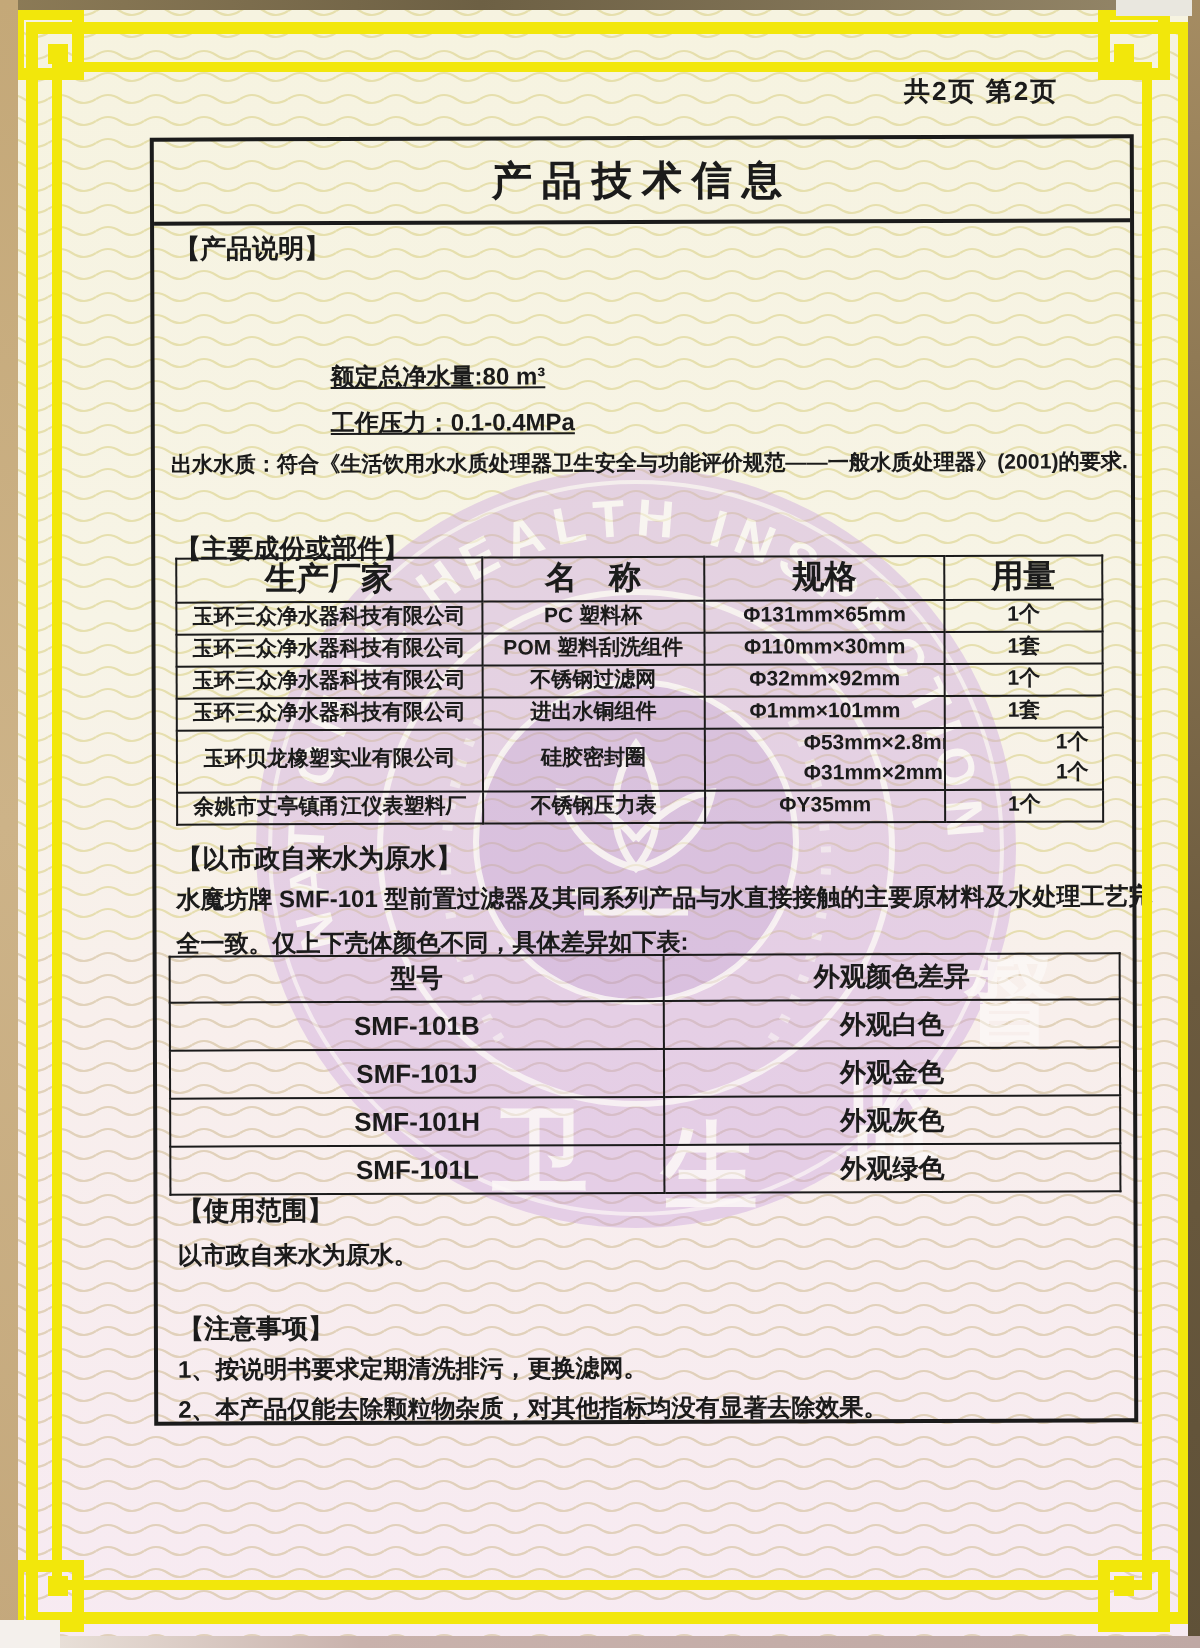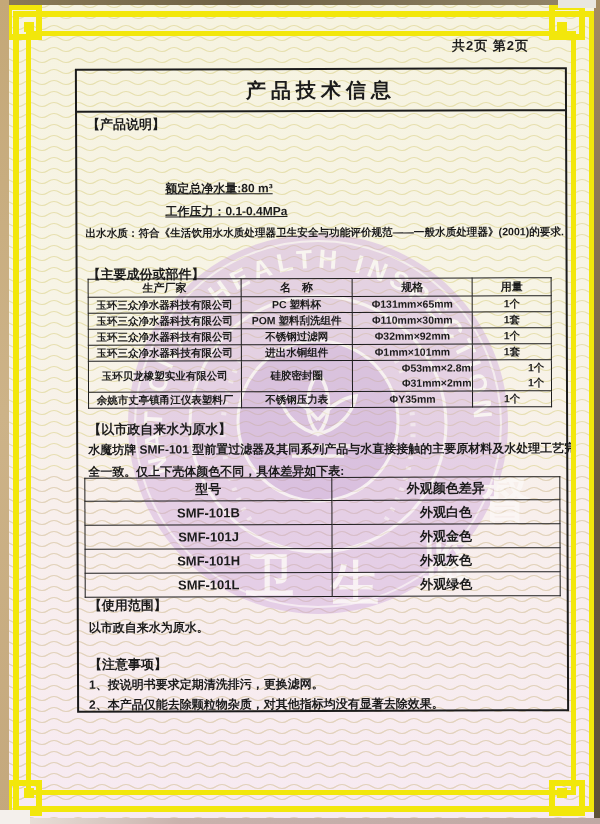--- a/index.html
+++ b/index.html
@@ -45,21 +45,21 @@
     border-bottom:2px solid #1b1b1b;display:flex;align-items:center;justify-content:center;
     font-size:20px;letter-spacing:5px;}
   .ln{position:absolute;left:10px;white-space:nowrap;font-size:12px;line-height:1.1;}
   .hd{font-size:13px;}
   .ind{left:88px;text-decoration:underline;}
   .tiny{font-size:10.6px;left:8px;letter-spacing:0;}
   table{border-collapse:collapse;table-layout:fixed;}
   td,th{border:1.5px solid #1b1b1b;text-align:center;vertical-align:middle;
     padding:0 1px;font-weight:700;overflow:hidden;white-space:nowrap;}
   .comp-table{position:absolute;top:208px;left:10px;width:464px;font-size:10.5px;}
-  .comp-table th{height:17px;font-size:11px;}
+  .comp-table th{height:17px;font-size:16px;}
   .comp-table td{height:15px;line-height:1.05;}
   .comp-table .stack div{height:15px;line-height:15px;padding-left:48px;}
   .model-table{position:absolute;top:407px;left:6px;width:476px;font-size:13px;}
   .model-table th{height:22px;}
   .model-table td{height:23px;}
 </style>
 </head>
 <body>
 
 <div class="scan">

